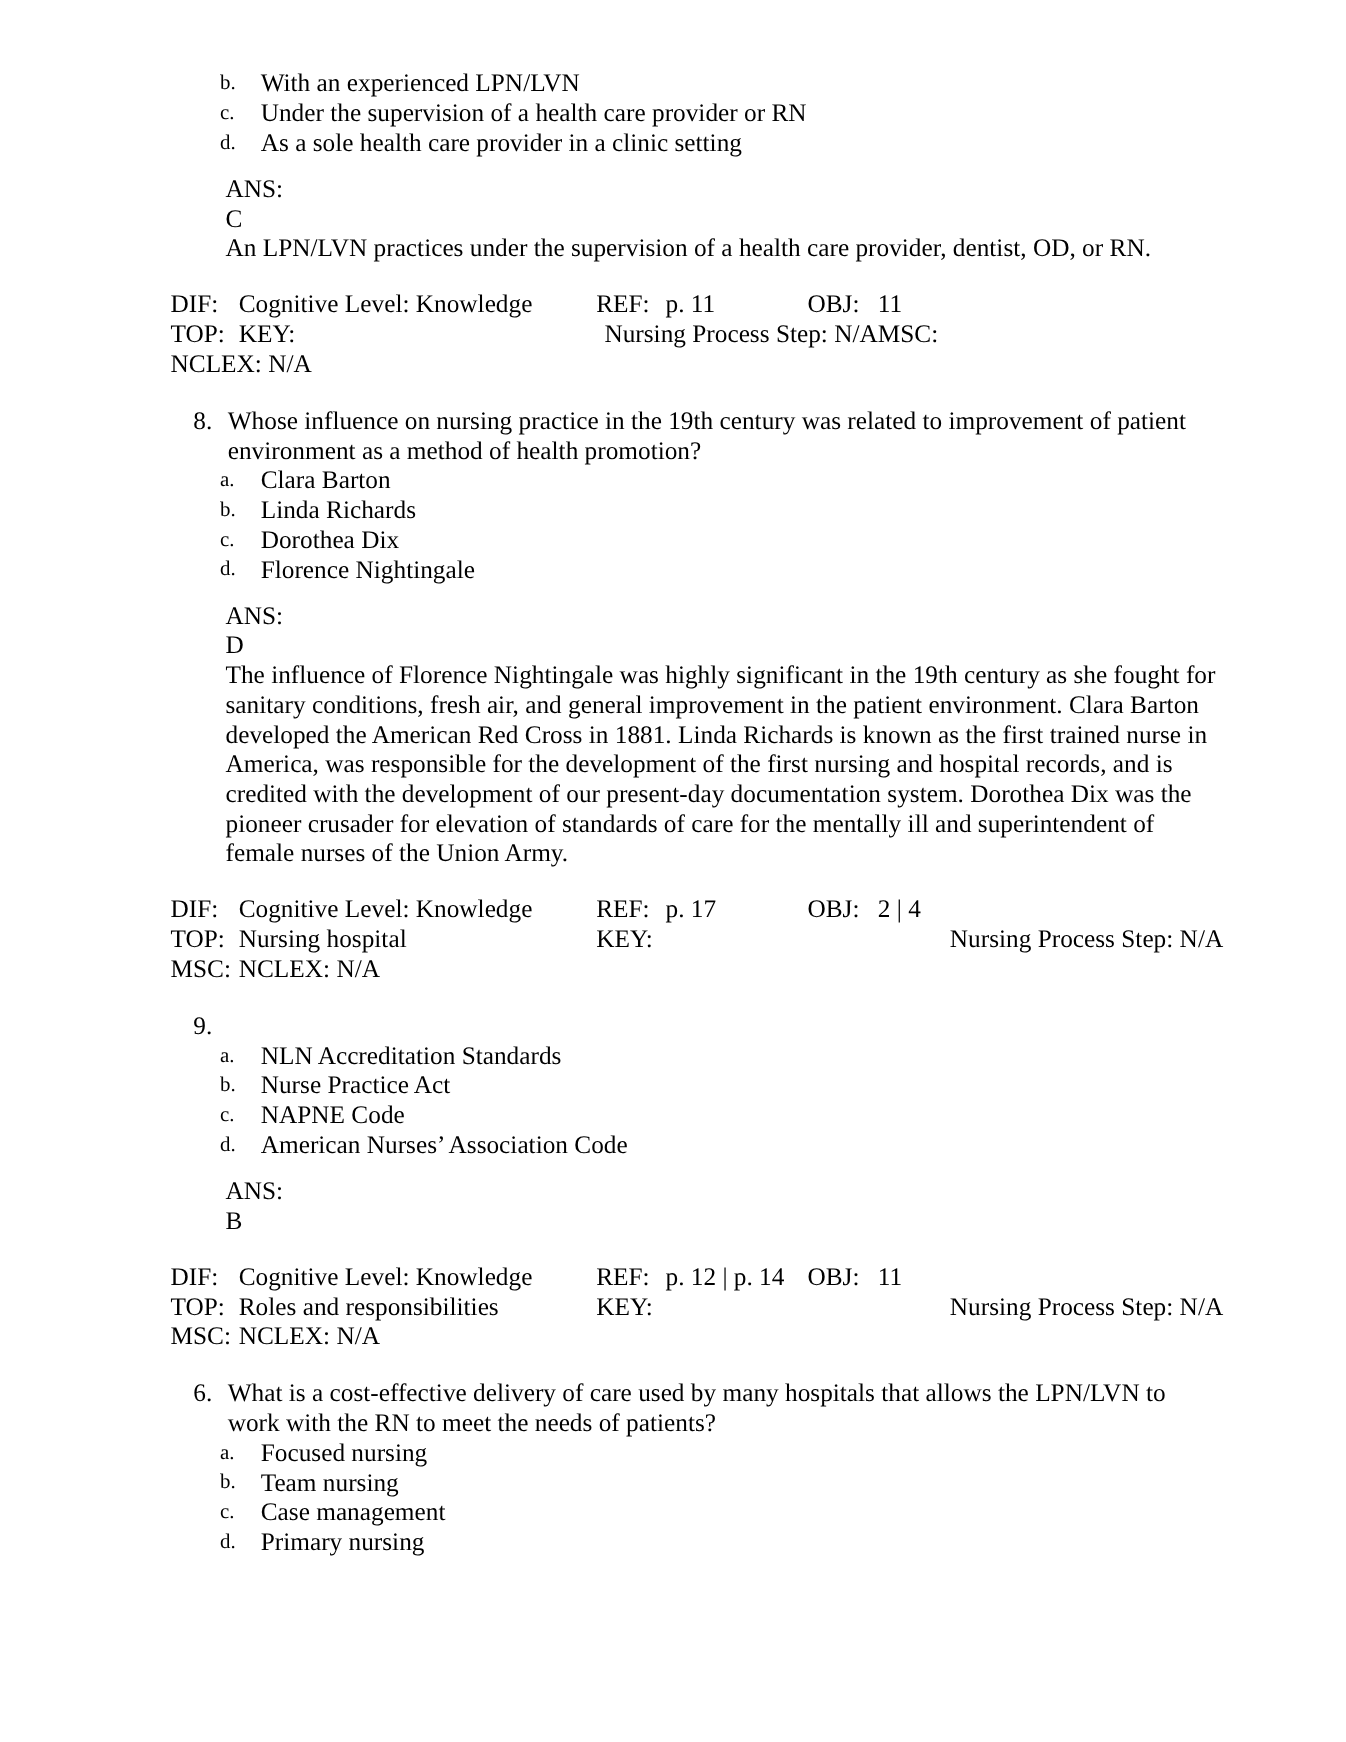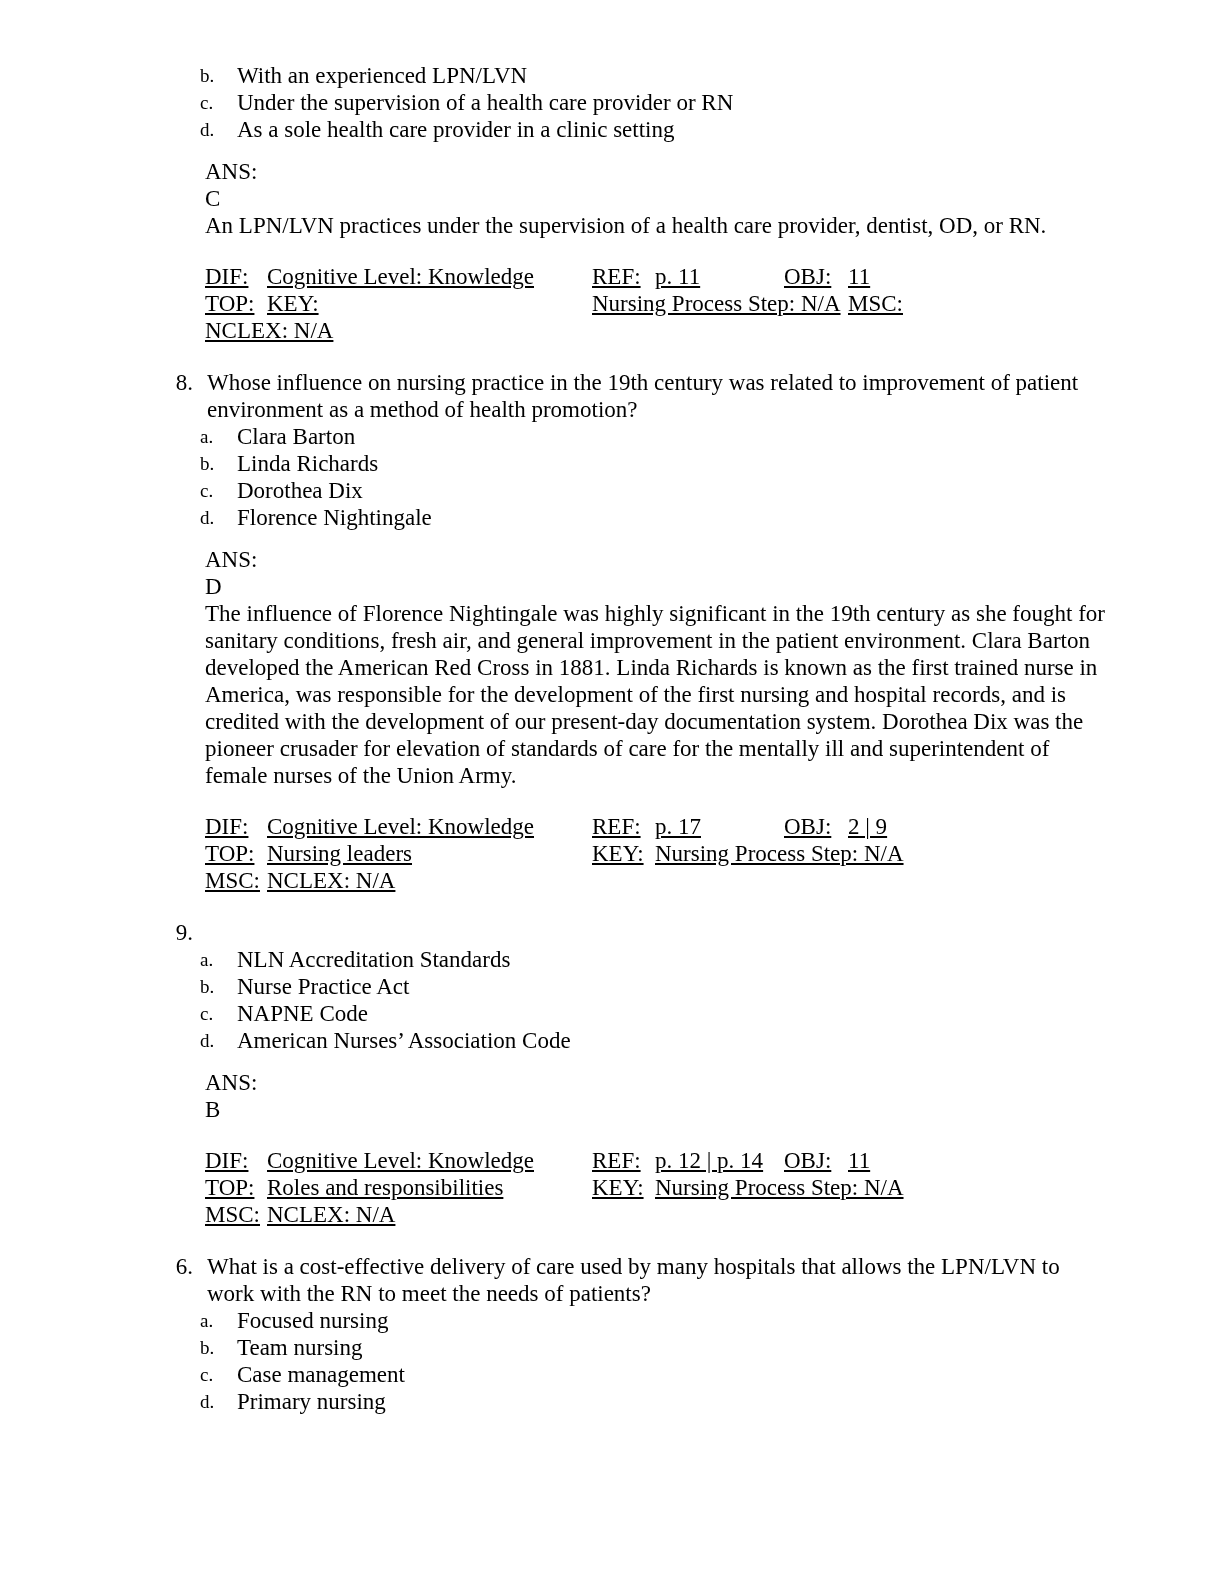--- a/index.html
+++ b/index.html
@@ -30,25 +30,23 @@
   .opt-text { flex: 1; }
 
   .answer { margin-left: 50px; margin-top: 15px; max-width: 907px; }
   .ans-line { display: flex; flex-direction: column; }
   .ans-label { width: 63px; flex-shrink: 0; }
   .rationale { max-width: 907px; }
 
   .meta {
     display: grid;
     grid-template-columns: 62px 325px 63px 129px 64px 1fr;
-    margin-left: 50px;
     margin-top: 24px;
-    text-decoration: underline;
   }
-  .meta .span3 { grid-column: span 3; }
+  .meta .span3 { grid-column: span 3; text-align: right; }
   .meta .span5 { grid-column: span 5; }
 </style>
 </head>
 <body>
 
 <div class="page">
 
   <div class="block">
     <div class="options">
       <div class="opt-row">
@@ -115,23 +113,23 @@
         <span>D</span>
       </div>
       <div class="rationale">The influence of Florence Nightingale was highly significant in the 19th century as she fought for sanitary conditions, fresh air, and general improvement in the patient environment. Clara Barton developed the American Red Cross in 1881. Linda Richards is known as the first trained nurse in America, was responsible for the development of the first nursing and hospital records, and is credited with the development of our present-day documentation system. Dorothea Dix was the pioneer crusader for elevation of standards of care for the mentally ill and superintendent of female nurses of the Union Army.</div>
     </div>
     <div class="meta">
       <span>DIF:</span>
       <span>Cognitive Level: Knowledge</span>
       <span>REF:</span>
       <span>p. 17</span>
       <span>OBJ:</span>
-      <span>2 | 9</span>
+      <span>2 | 4</span>
       <span>TOP:</span>
-      <span>Nursing leaders</span>
+      <span>Nursing hospital</span>
       <span>KEY:</span>
       <span class="span3">Nursing Process Step: N/A</span>
       <span>MSC:</span>
       <span class="span5">NCLEX: N/A</span>
     </div>
   </div>
 
   <div class="block question-block">
     <div class="question-head">
       <span class="qnum">9.</span>

